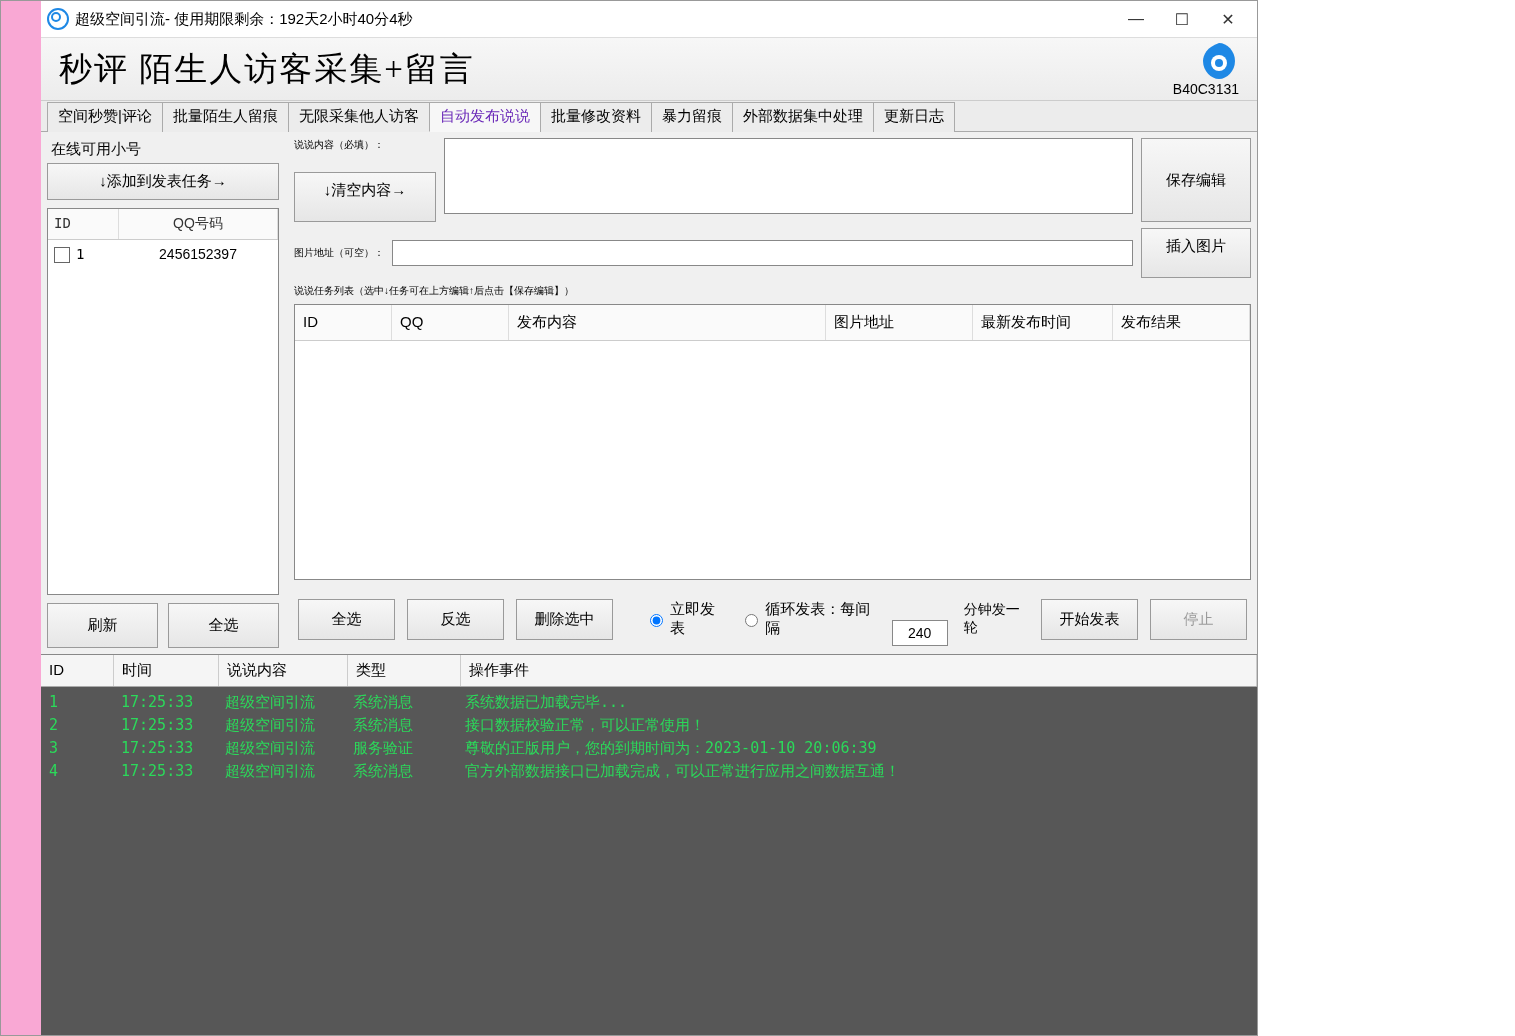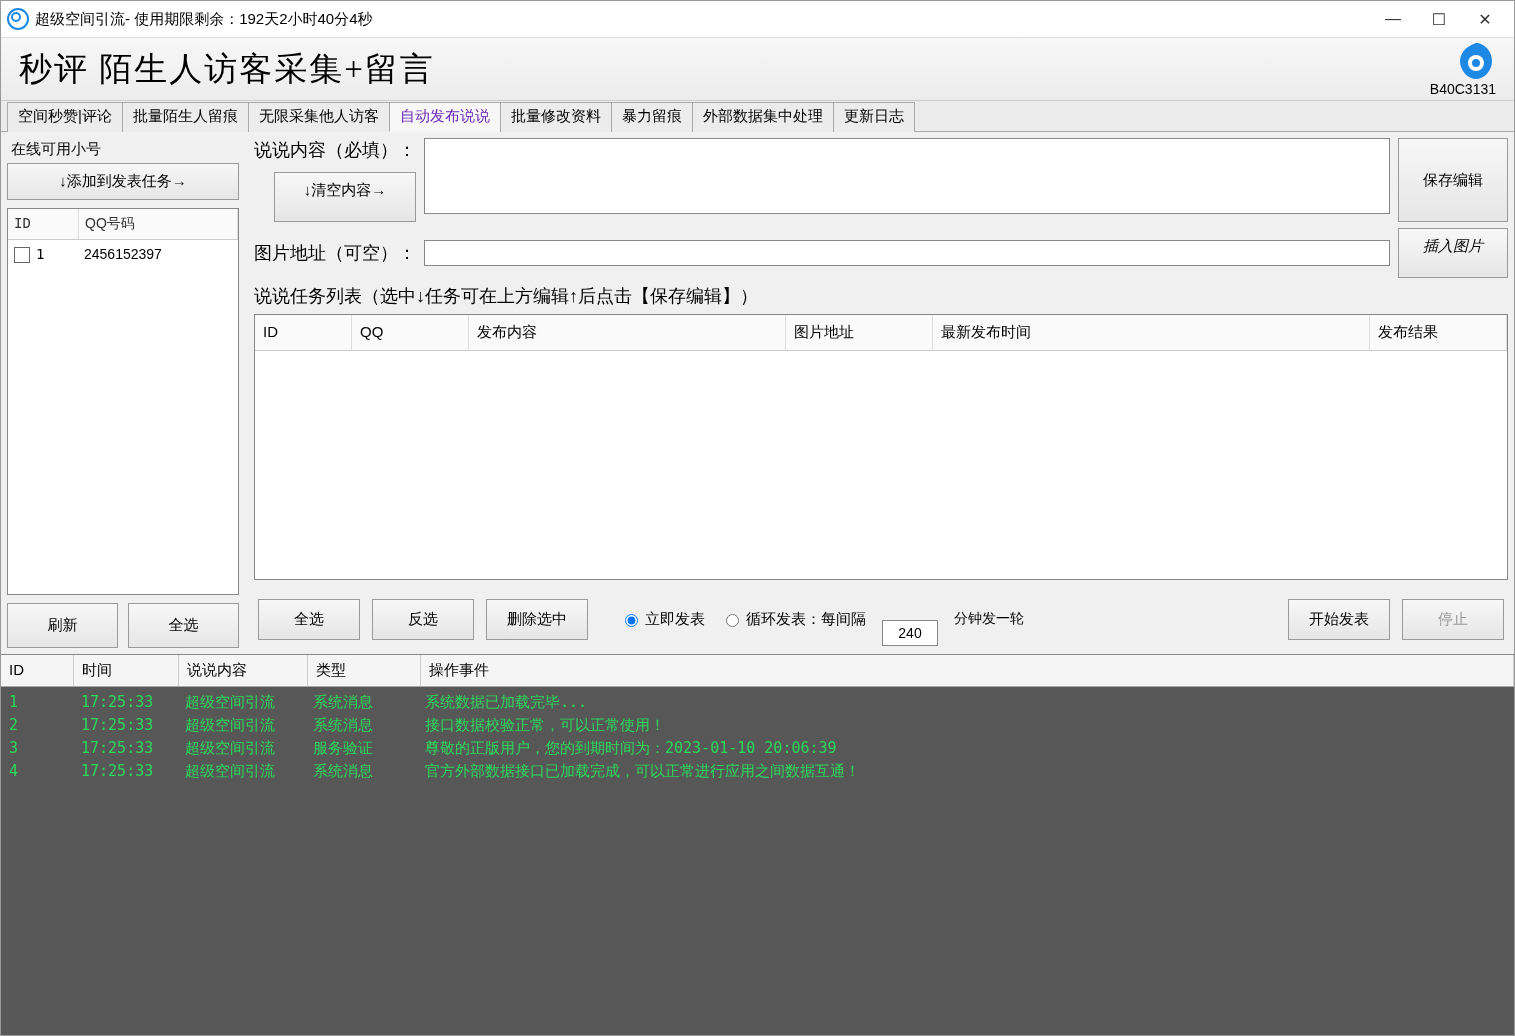--- a/index.html
+++ b/index.html
@@ -1,16 +1,16 @@
 <!DOCTYPE html>
 <html><head>
 <meta charset="utf-8">
 <style>
   html,body{margin:0;padding:0;font-family:"Microsoft YaHei","SimSun",sans-serif;font-size:14px;background:#fff;height:100%;}
-  .window{width:1515px;height:1036px;border:1px solid #999;display:flex;flex-direction:column;box-sizing:border-box;background:#f9a8d4;}
+  .window{width:1258px;height:1036px;border:1px solid #999;display:flex;flex-direction:column;box-sizing:border-box;background:#f9a8d4;padding-left:40px;}
   .titlebar{height:36px;background:#fff;border-bottom:1px solid #ddd;display:flex;align-items:center;padding:0 6px;font-size:15px;}
   .titlebar .icon{width:18px;height:18px;border:2px solid #1e88e5;border-radius:50%;margin-right:6px;position:relative;}
   .titlebar .icon:after{content:"";position:absolute;width:6px;height:6px;border:2px solid #1e88e5;border-radius:50%;left:2px;top:2px;}
   .titlebar .spacer{flex:1;}
   .winbtn{width:46px;height:32px;display:flex;align-items:center;justify-content:center;font-size:16px;color:#333;cursor:default;}
   .banner{height:62px;background:linear-gradient(#f7f7f7,#ececec);display:flex;align-items:center;border-bottom:1px solid #ccc;padding:0 18px;}
   .banner .title{font-size:33px;font-family:"KaiTi","STKaiti",serif;letter-spacing:2px;}
   .banner .spacer{flex:1;}
   .banner .logo{width:40px;height:40px;}
   .tabs{display:flex;background:#ececec;border-bottom:1px solid #aaa;padding-left:6px;}
@@ -21,33 +21,33 @@
   .left{width:232px;display:flex;flex-direction:column;}
   .gbox-label{font-size:15px;margin:2px 4px 4px 4px;}
   .btn{background:linear-gradient(#f7f7f7,#e6e6e6);border:1px solid #9a9a9a;padding:8px 10px;font-size:15px;text-align:center;cursor:default;}
   .btn.disabled{color:#9a9a9a;}
   .accounts{flex:1;border:1px solid #888;background:#fff;margin-top:8px;display:flex;flex-direction:column;}
   .acct-head{display:flex;border-bottom:1px solid #ccc;font-size:14px;color:#333;background:#fafafa;}
   .acct-head div{padding:6px 6px;border-right:1px solid #ddd;}
   .acct-row{display:flex;font-size:14px;}
   .acct-row div{padding:6px 6px;}
   .acct-id{width:58px;font-family:monospace;}
-  .acct-qq{flex:1;}
+  .acct-qq{flex:1;text-align:center;}
   .left-bottom{display:flex;gap:10px;margin-top:8px;}
   .left-bottom .btn{flex:1;padding:12px 0;}
   .right{flex:1;display:flex;flex-direction:column;gap:6px;overflow:hidden;}
   .row{display:flex;align-items:center;gap:8px;}
-  .lbl{font-size:18px;white-space:nowrap;}
+  .lbl{font-size:10px;white-space:nowrap;}
   textarea{resize:none;border:1px solid #888;background:#fff;font-family:inherit;font-size:14px;padding:4px;}
   input[type=text]{border:1px solid #888;background:#fff;font-family:inherit;font-size:14px;padding:4px 6px;height:26px;box-sizing:border-box;}
   .content-area{flex:1;height:66px;}
   .save-btn{width:88px;height:66px;display:flex;align-items:center;justify-content:center;}
   .clear-btn{width:120px;height:32px;align-self:flex-end;}
   .imgaddr{flex:1;}
-  .insert-btn{width:88px;height:32px;font-style:italic;}
+  .insert-btn{width:88px;height:32px;}
   .task-table{flex:1;border:1px solid #888;background:#fff;min-height:200px;display:flex;flex-direction:column;}
   .task-head{display:flex;background:#fafafa;border-bottom:1px solid #ccc;}
   .task-head div{padding:8px 8px;border-right:1px solid #ddd;font-size:15px;}
   .col-id{width:80px;} .col-qq{width:100px;} .col-content{width:300px;flex:0 0 300px;}
   .col-img{width:130px;} .col-time{width:270px;flex:1;} .col-result{width:120px;}
   .task-body{flex:1;}
   .bottombar{display:flex;align-items:center;gap:12px;padding:6px 4px 2px 4px;}
   .bottombar .btn{width:100px;padding:10px 0;}
   .radio-group{display:flex;align-items:center;gap:16px;margin-left:20px;}
   .radio-group label{display:flex;align-items:center;gap:4px;font-size:15px;}

